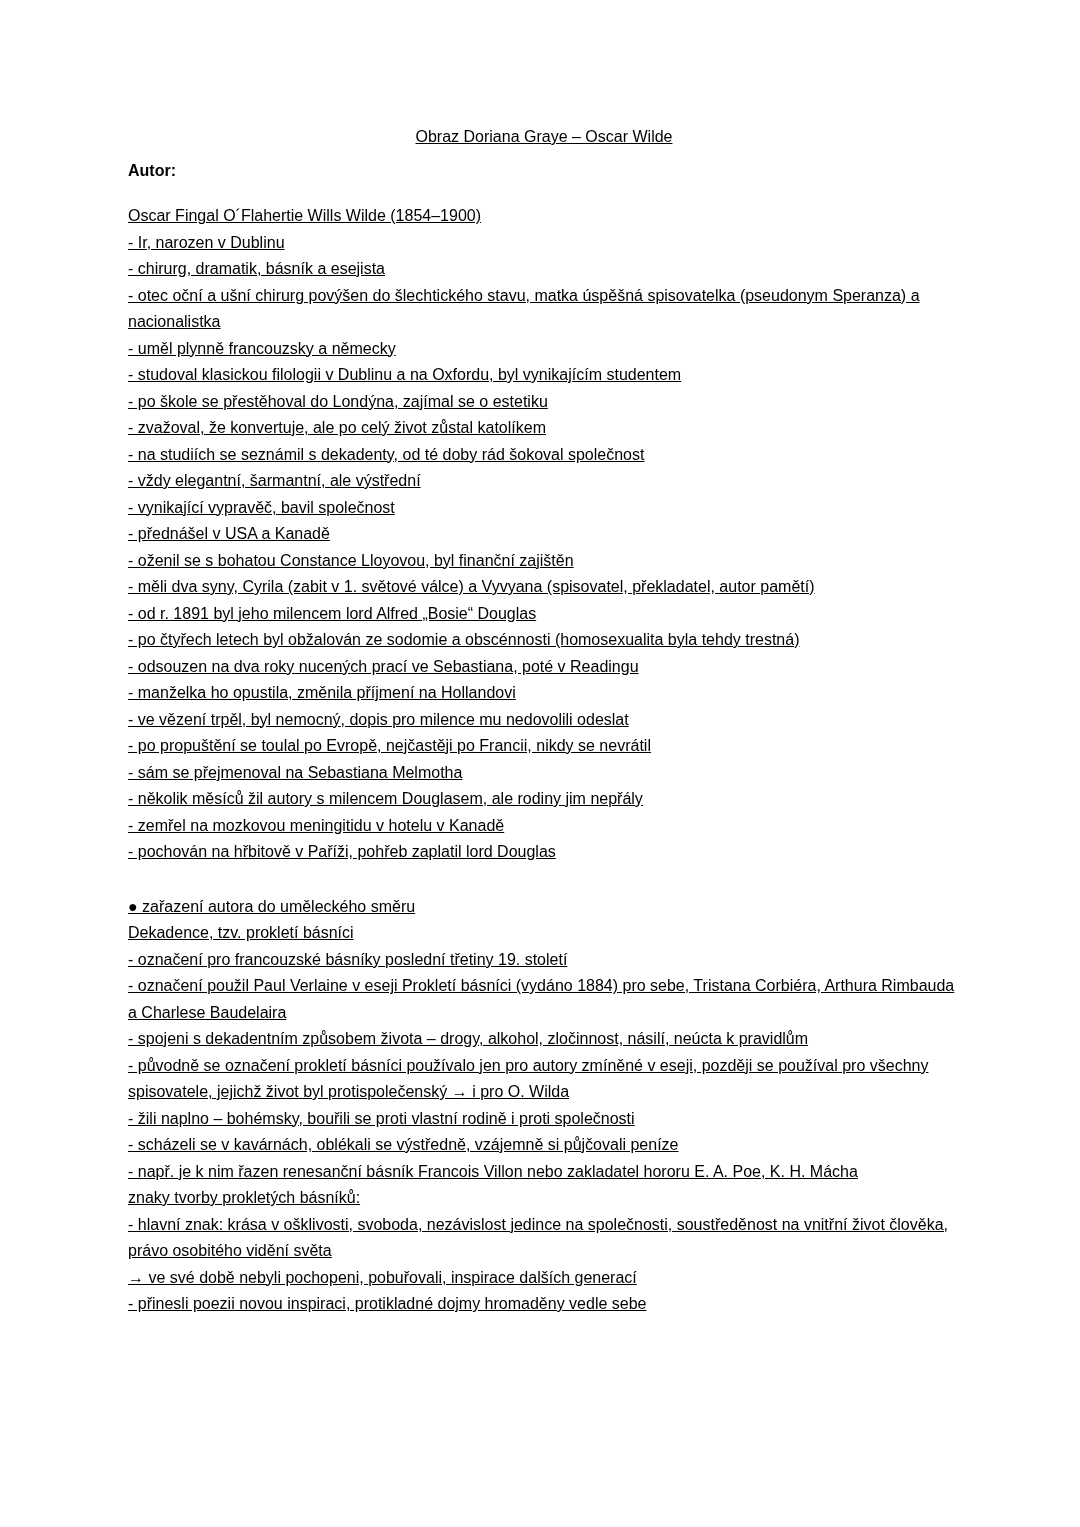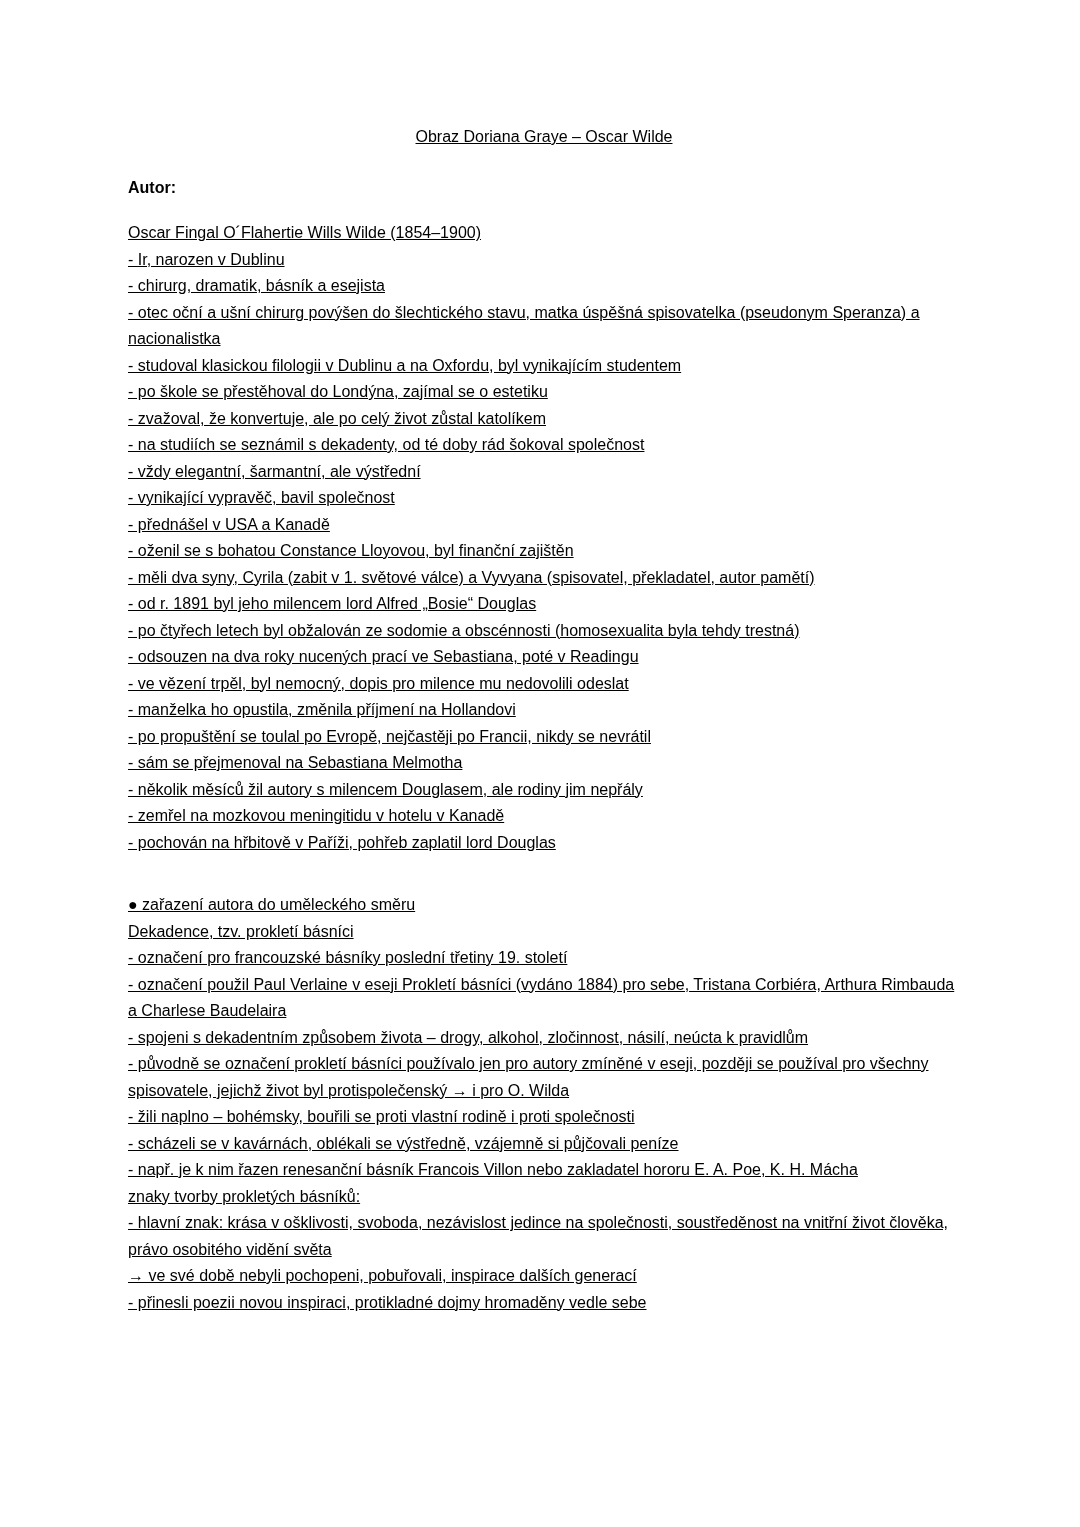--- a/index.html
+++ b/index.html
@@ -17,65 +17,66 @@
       width: 1080px;
       height: 1527px;
       padding: 124px 120px 40px 128px;
       background: #ffffff;
       overflow: hidden;
     }
     .doc-title {
       text-align: center;
       text-decoration: underline;
       line-height: 26.5px;
-      margin-bottom: 24px;
+      margin-bottom: 7px;
       white-space: nowrap;
     }
     .section-heading {
       font-weight: bold;
       line-height: 26.5px;
       margin-bottom: 19px;
     }
     .text-block .line {
       line-height: 26.5px;
       min-height: 26.5px;
       text-decoration: underline;
     }
     .movement {
-      margin-top: 36px;
+      margin-top: 28px;
     }
   </style>
 </head>
 <body>
 
 <div class="page">
 
   <div class="doc-title">Obraz Doriana Graye – Oscar Wilde</div>
 
   <div class="section-heading">Autor:</div>
 
   <div class="text-block">
       <div class="line">Oscar Fingal O´Flahertie Wills Wilde (1854–1900)</div>
       <div class="line">- Ir, narozen v Dublinu</div>
       <div class="line">- chirurg, dramatik, básník a esejista</div>
       <div class="line">- otec oční a ušní chirurg povýšen do šlechtického stavu, matka úspěšná spisovatelka (pseudonym Speranza) a nacionalistka</div>
+      <div class="line">- uměl plynně francouzsky a německy</div>
       <div class="line">- studoval klasickou filologii v Dublinu a na Oxfordu, byl vynikajícím studentem</div>
       <div class="line">- po škole se přestěhoval do Londýna, zajímal se o estetiku</div>
       <div class="line">- zvažoval, že konvertuje, ale po celý život zůstal katolíkem</div>
       <div class="line">- na studiích se seznámil s dekadenty, od té doby rád šokoval společnost</div>
       <div class="line">- vždy elegantní, šarmantní, ale výstřední</div>
       <div class="line">- vynikající vypravěč, bavil společnost</div>
       <div class="line">- přednášel v USA a Kanadě</div>
       <div class="line">- oženil se s bohatou Constance Lloyovou, byl finanční zajištěn</div>
       <div class="line">- měli dva syny, Cyrila (zabit v 1. světové válce) a Vyvyana (spisovatel, překladatel, autor pamětí)</div>
       <div class="line">- od r. 1891 byl jeho milencem lord Alfred „Bosie“ Douglas</div>
       <div class="line">- po čtyřech letech byl obžalován ze sodomie a obscénnosti (homosexualita byla tehdy trestná)</div>
       <div class="line">- odsouzen na dva roky nucených prací ve Sebastiana, poté v Readingu</div>
+      <div class="line">- manželka ho opustila, změnila příjmení na Hollandovi</div>
       <div class="line">- ve vězení trpěl, byl nemocný, dopis pro milence mu nedovolili odeslat</div>
-      <div class="line">- manželka ho opustila, změnila příjmení na Hollandovi</div>
       <div class="line">- po propuštění se toulal po Evropě, nejčastěji po Francii, nikdy se nevrátil</div>
       <div class="line">- sám se přejmenoval na Sebastiana Melmotha</div>
       <div class="line">- několik měsíců žil autory s milencem Douglasem, ale rodiny jim nepřály</div>
       <div class="line">- zemřel na mozkovou meningitidu v hotelu v Kanadě</div>
       <div class="line">- pochován na hřbitově v Paříži, pohřeb zaplatil lord Douglas</div>
     </div>
 
   <div class="text-block movement">
       <div class="line">● zařazení autora do uměleckého směru</div>
       <div class="line">Dekadence, tzv. prokletí básníci</div>

